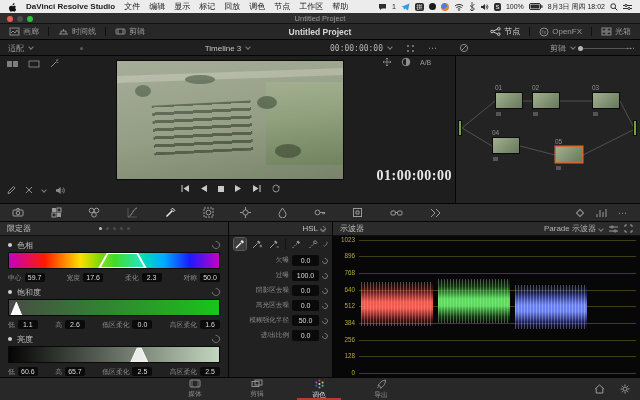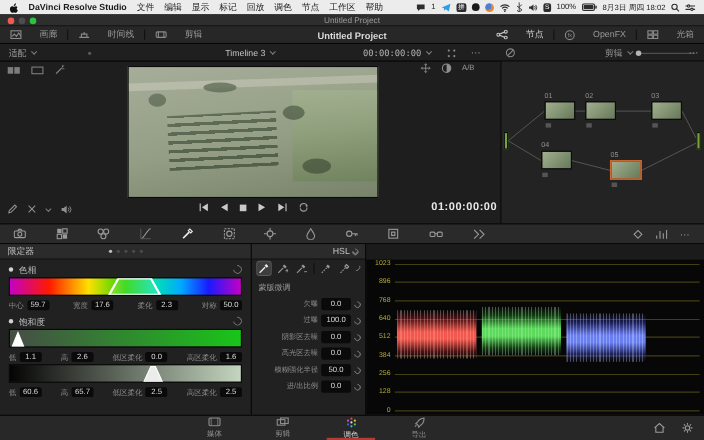--- a/index.html
+++ b/index.html
@@ -13,21 +13,21 @@
 .badge{background:#2c2c2c;color:#fff;border-radius:2px;padding:0 1.5px;font-size:6px;line-height:8px;height:8px;display:inline-block}
 .appdot{width:7px;height:7px;border-radius:50%;background:#1b1b1b;display:inline-block}
 .browserdot{width:8px;height:8px;border-radius:50%;background:radial-gradient(circle at 35% 35%,#4d7dd6 0 40%,#e8862a 41%);display:inline-block}
 
 .titlebar{position:absolute;top:13px;left:0;right:0;height:11px;background:#2e2e2e;border-bottom:1px solid #121212;display:flex;align-items:center;justify-content:center;color:#9b9b9b;font-size:7.5px;}
 .lights{position:absolute;left:7px;top:2.5px;display:flex;gap:4px}
 .light{width:6px;height:6px;border-radius:50%}
 .l-red{background:#f05b51}.l-yel{background:#4c4c4c}.l-grn{background:#2cc23e}
 
 .hdr{position:absolute;top:24px;left:0;right:0;height:16px;background:#272727;border-bottom:1px solid #050505;display:flex;align-items:center;font-size:8px;color:#9a9a9a;}
-.hbtn{display:flex;align-items:center;gap:16px;padding:0 9px;height:100%}
+.hbtn{display:flex;align-items:center;gap:3px;padding:0 9px;height:100%}
 .hbtn.lit{color:#d8d8d8}
 .vsep{width:1px;height:9px;background:#101010}
 .hdr-title{position:absolute;left:0;right:0;text-align:center;color:#d9d9d9;font-weight:bold;font-size:8.5px;pointer-events:none}
 .hdr-right{margin-left:auto;display:flex;align-items:center}
 
 .subbar{position:absolute;top:40px;left:0;right:0;height:16px;background:#1f1f1f;border-bottom:1px solid #050505;font-size:8px;color:#9a9a9a}
 .subitem{position:absolute;top:0;height:16px;display:flex;align-items:center;gap:2px}
 .chev{display:inline-block;width:4px;height:4px;border-right:1px solid #7d7d7d;border-bottom:1px solid #7d7d7d;transform:rotate(45deg);margin:-2px 0 0 3px}
 .dots3{color:#8a8a8a;letter-spacing:1px;font-size:9px;line-height:8px}
 .sliderline{width:52px;height:1px;background:#555;position:relative}
@@ -38,21 +38,21 @@
 .viewer-img{position:absolute;left:116px;top:60px;width:228px;height:120px;background:#8d977d;overflow:hidden;border:1px solid #0a0a0a}
 .vi-haze{position:absolute;inset:0;background:linear-gradient(170deg,rgba(255,255,255,.22),rgba(255,255,255,.06) 55%,rgba(60,70,50,.25))}
 .vi-road{position:absolute;left:0;top:9%;width:100%;height:6%;background:#a8ad97;transform:rotate(-2deg)}
 .vi-rows{position:absolute;left:16%;top:36%;width:44%;height:42%;background:repeating-linear-gradient(0deg,rgba(42,58,36,.65) 0 3px,rgba(150,160,130,.25) 3px 8px);transform:rotate(-3deg)}
 .vi-tree{position:absolute;border-radius:50%;background:#44523a;opacity:.8}
 .vi-field{position:absolute;right:0;top:18%;width:34%;height:70%;background:linear-gradient(180deg,#93a37f,#7d9068)}
 .vtopicons{position:absolute;left:382px;top:57px;display:flex;gap:9px;align-items:center;color:#9a9a9a}
 .ablabel{font-size:7px;color:#9a9a9a}
 .vtools{position:absolute;left:6px;top:185px;display:flex;gap:9px;align-items:center}
 .transport{position:absolute;left:116px;top:184px;width:228px;display:flex;justify-content:center;gap:9px;align-items:center}
-.bigtc{position:absolute;right:188px;top:183px;font-family:Liberation Sans, sans-serif;font-weight:bold;font-size:10px;color:#e8e8e8;letter-spacing:.5px}
+.bigtc{position:absolute;right:188px;top:168px;font-family:Liberation Serif, serif;font-weight:bold;font-size:14px;color:#e8e8e8;letter-spacing:.5px}
 
 .nodegraph{position:absolute;left:456px;top:56px;width:184px;height:147px;background:#232323;overflow:hidden}
 .nlines{position:absolute;inset:0}
 .node{position:absolute;width:28px;height:17px;background:linear-gradient(135deg,#a2b08f,#66795a);border:1px solid #0b0b0b}
 .node.sel{border-color:#d06a33;box-shadow:0 0 0 .5px #d06a33}
 .nlabel{position:absolute;font-size:6.5px;color:#909090}
 .nicon{position:absolute;width:5px;height:4px;background:#555}
 .iobar{position:absolute;width:4px;height:16px;background:#76a33f;border:1px solid #0b0b0b}
 
 .palettebar{position:absolute;top:203px;left:0;right:0;height:19px;background:#2a2a2a;border-top:1px solid #050505;border-bottom:1px solid #050505;display:flex;align-items:center;padding:0 12px}
@@ -581,20 +581,25 @@
       <span class="qp">
           <span>低区柔化</span>
           <span class="qv">0.0</span>
         </span>
       <span class="qp">
           <span>高区柔化</span>
           <span class="qv">1.6</span>
         </span>
     </div>
 
+    <div class="qrow">
+      <span class="bullet"></span>
+      <span>亮度</span>
+      <span class="mla resetg"></span>
+    </div>
     <div class="qbar lum">
       <svg class="qmark" viewBox="0 0 100 100" preserveAspectRatio="none">
           <polygon points="58,100 61,8 63,8 66,100" fill="rgba(255,255,255,.85)" stroke="#fff" stroke-width="1" vector-effect="non-scaling-stroke"></polygon>
         </svg>
     </div>
     <div class="qparams">
       <span class="qp">
           <span>低</span>
           <span class="qv">60.6</span>
         </span>
@@ -649,21 +654,20 @@
           </svg>
         </span>
       <span class="pick">
           <svg width="10" height="10" viewBox="0 0 10 10">
             <path d="M1.5 9 6 4.5" stroke="#9a9a9a" stroke-dasharray="1.5 1"></path>
             <path d="M5.5 3 7.5 5 9 3.5 7 1.5z" fill="none" stroke="#9a9a9a"></path>
           </svg>
         </span>
       <span class="resetg sm" style="margin-left:auto"></span>
     </div>
-    <div class="slabel">蒙版微调</div>
     <div class="srow">
       <span class="srlabel">欠曝</span>
       <span class="srval">0.0</span>
       <span class="resetg sm"></span>
     </div>
     <div class="srow">
       <span class="srlabel">过曝</span>
       <span class="srval">100.0</span>
       <span class="resetg sm"></span>
     </div>
@@ -685,20 +689,38 @@
     <div class="srow">
       <span class="srlabel">进/出比例</span>
       <span class="srval">0.0</span>
       <span class="resetg sm"></span>
     </div>
   </div>
 
   <div class="pdiv" style="left:332px"></div>
 
   <div class="panel scopepanel">
+    <div class="phead">
+      <span>示波器</span>
+      <span class="scopehr">
+        <span><span>Parade 示波器</span><span class="chev"></span></span>
+        <span>
+            <svg width="9" height="8" viewBox="0 0 9 8">
+              <path d="M0 2h9M0 6h9" stroke="#9a9a9a"></path>
+              <circle cx="3" cy="2" r="1.1" fill="#2b2b2b" stroke="#9a9a9a"></circle>
+              <circle cx="6" cy="6" r="1.1" fill="#2b2b2b" stroke="#9a9a9a"></circle>
+            </svg>
+          </span>
+        <span>
+            <svg width="9" height="9" viewBox="0 0 9 9">
+              <path d="M1 3V1h2M6 1h2v2M8 6v2H6M3 8H1V6" fill="none" stroke="#9a9a9a"></path>
+            </svg>
+          </span>
+      </span>
+    </div>
     <div class="scope-body">
       <div class="tick" style="top:4px">
           <span class="tl">1023</span>
           <span class="tline"></span>
         </div>
       <div class="tick" style="top:20px">
           <span class="tl">896</span>
           <span class="tline"></span>
         </div>
       <div class="tick" style="top:37px">

